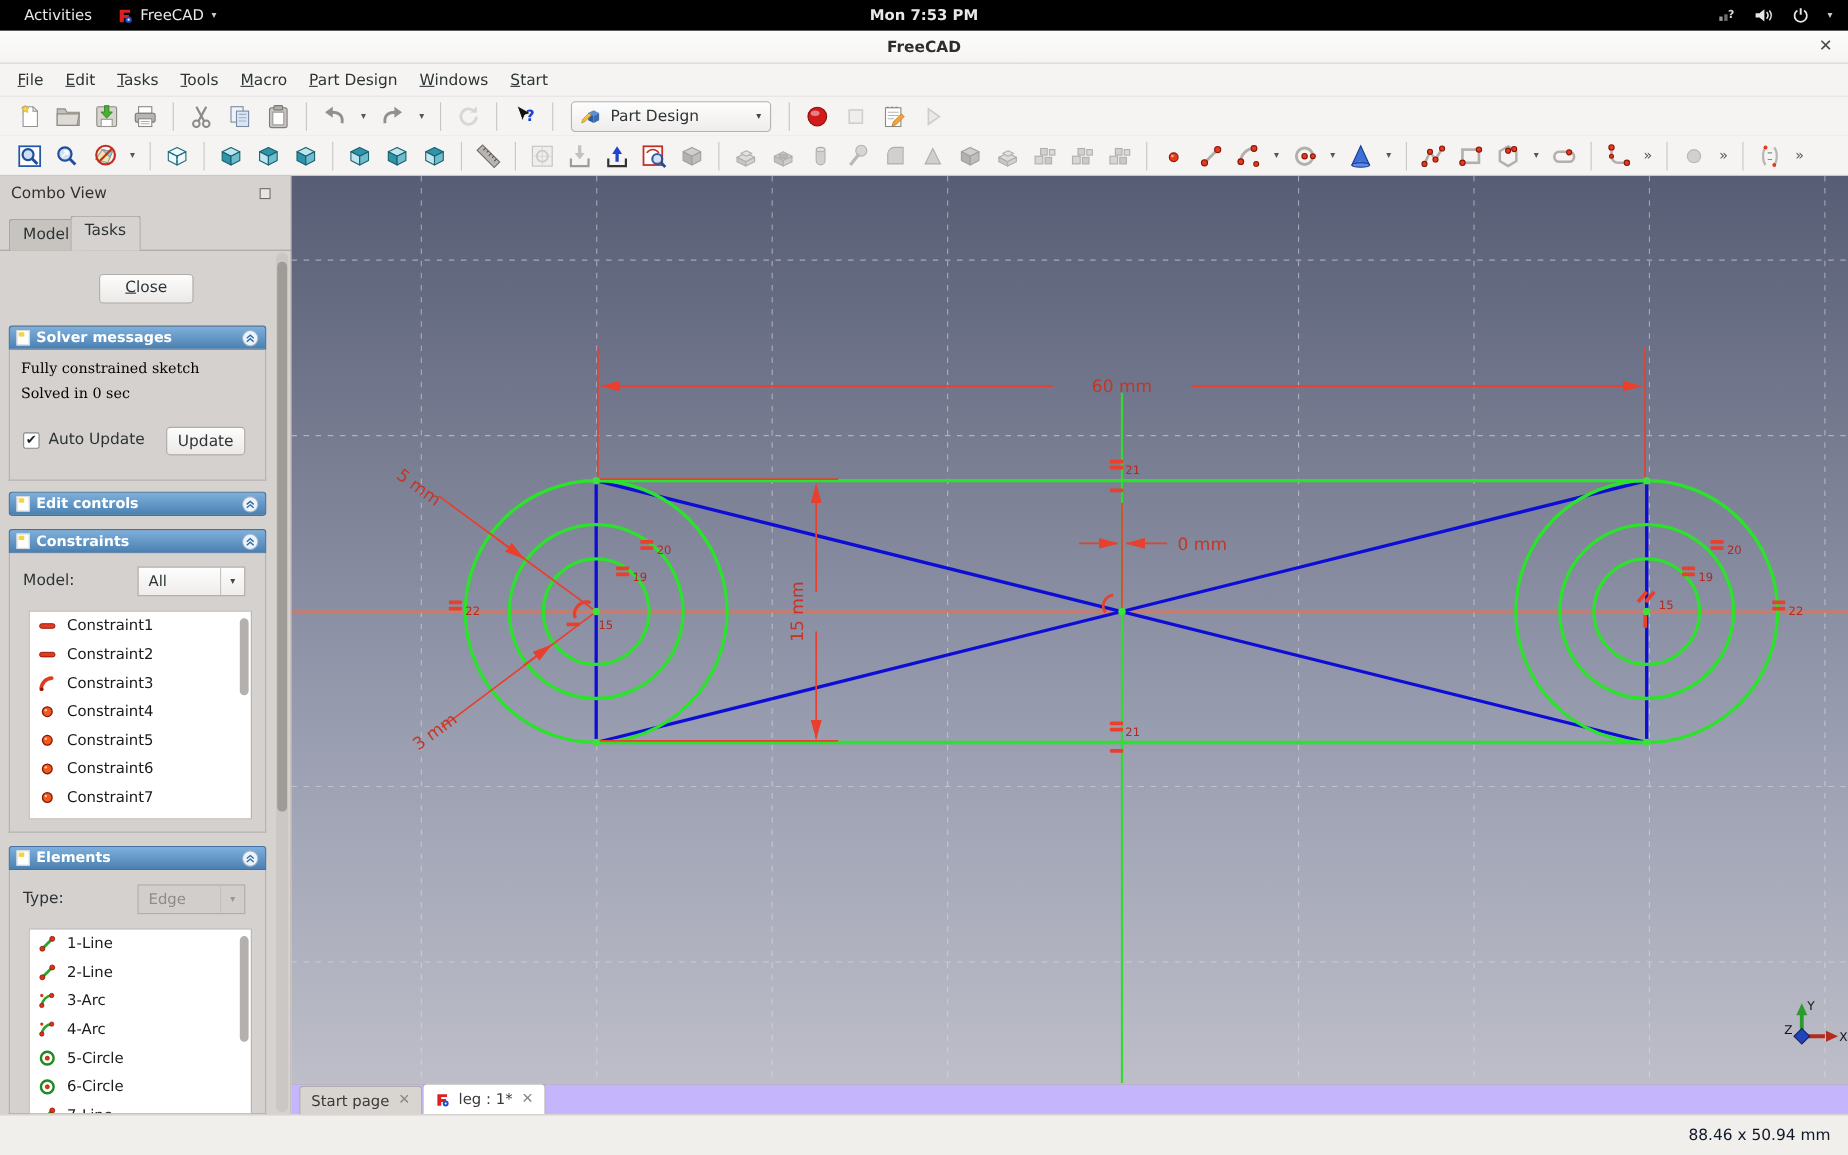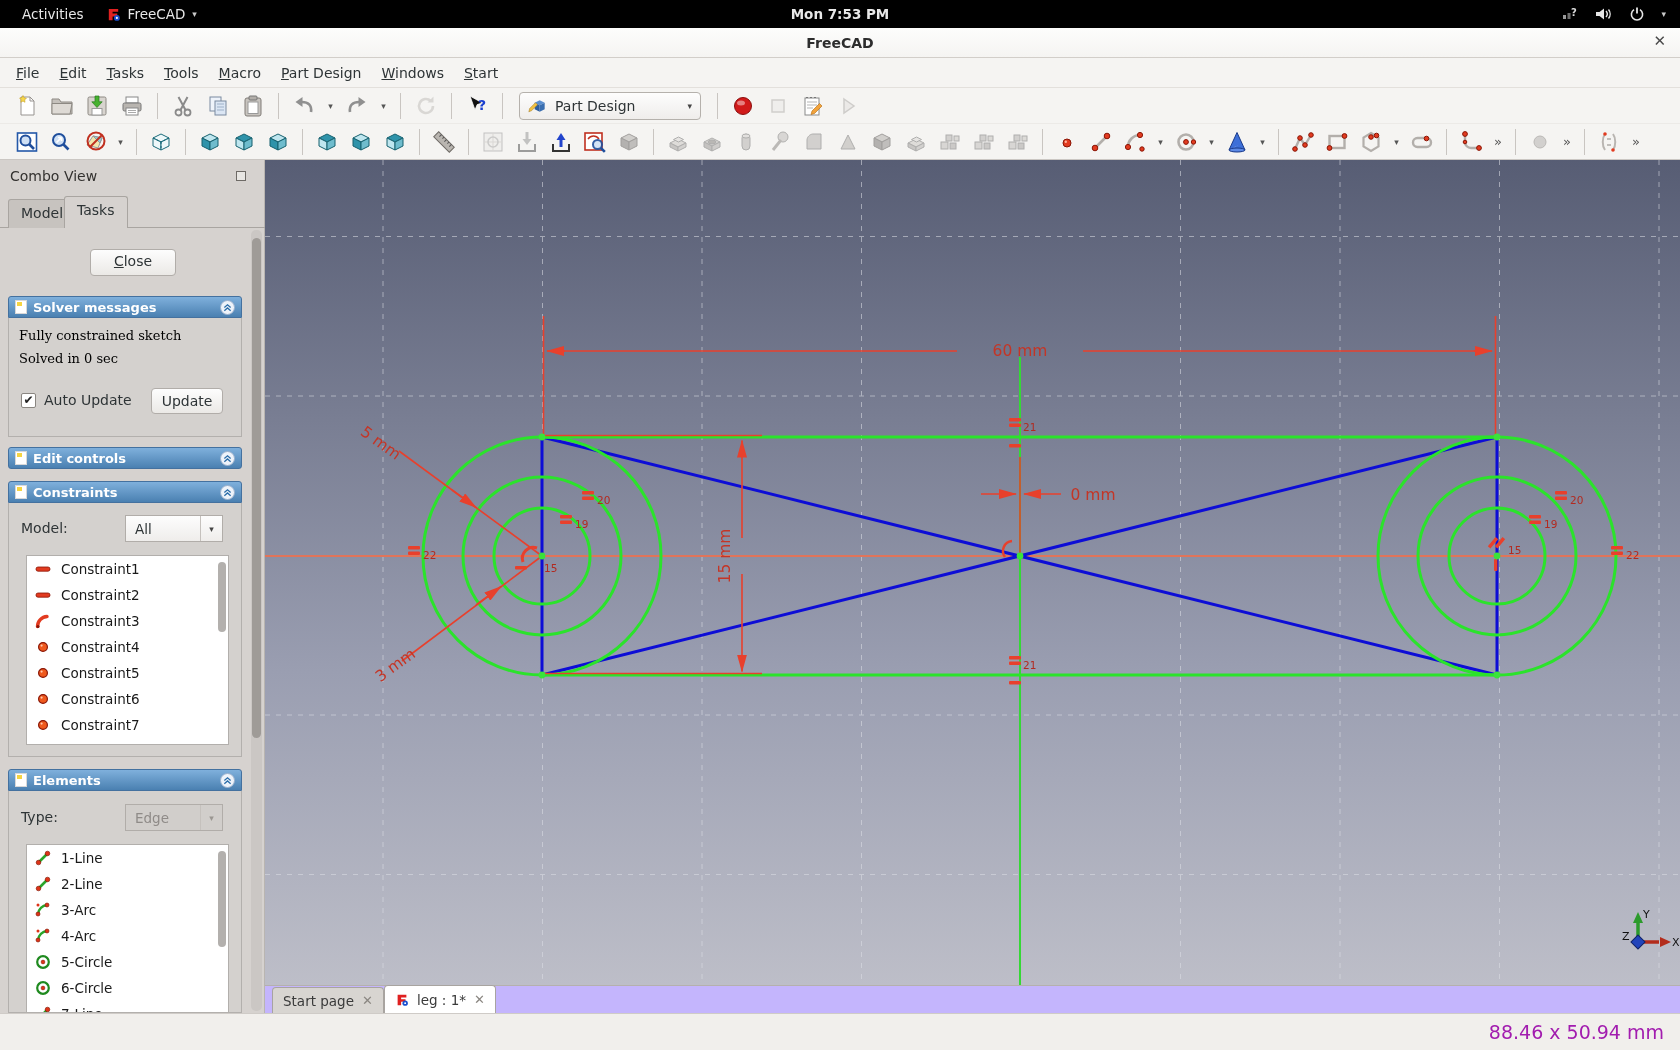--- a/index.html
+++ b/index.html
@@ -105,21 +105,21 @@
   #tabbar{position:absolute;top:985px;left:265px;width:1415px;height:28px;background:#c4b5fd;
     display:flex;align-items:flex-end;padding-left:7px;border-top:1px solid #b5b1ad;}
   .dtab{height:26px;display:flex;align-items:center;gap:8px;padding:0 10px;font-size:13.5px;color:#3a3a3a;
     border:1px solid #a8a4a0;border-bottom:none;border-radius:4px 4px 0 0;background:#d8d5d1;}
   .dtab.active{background:#fff;height:28px;}
   .dtab .tclose{color:#8a8681;font-weight:bold;font-size:13px;}
 
   
   #statusbar{position:absolute;top:1013px;left:0;width:1680px;height:37px;background:#f1efec;
     border-top:1px solid #cfcbc7;display:flex;align-items:center;justify-content:flex-end;padding-right:16px;}
-  #statusbar .readout{font-size:19px;color:#a21caf;}
+  #statusbar .readout{font-size:14px;color:#0f172a;}
 </style>
 </head>
 <body>
 
 <svg width="0" height="0" style="position:absolute">
 <defs>
 <symbol id="s-fclogo" viewBox="0 0 16 16">
         <path d="M3 14V2h10v3H7v2h5v3H7v4z" fill="#e02020"></path>
         <circle cx="11.6" cy="11.6" r="3.1" fill="#1a4fd0"></circle>
         <circle cx="11.6" cy="11.6" r="1.1" fill="#fff"></circle>

